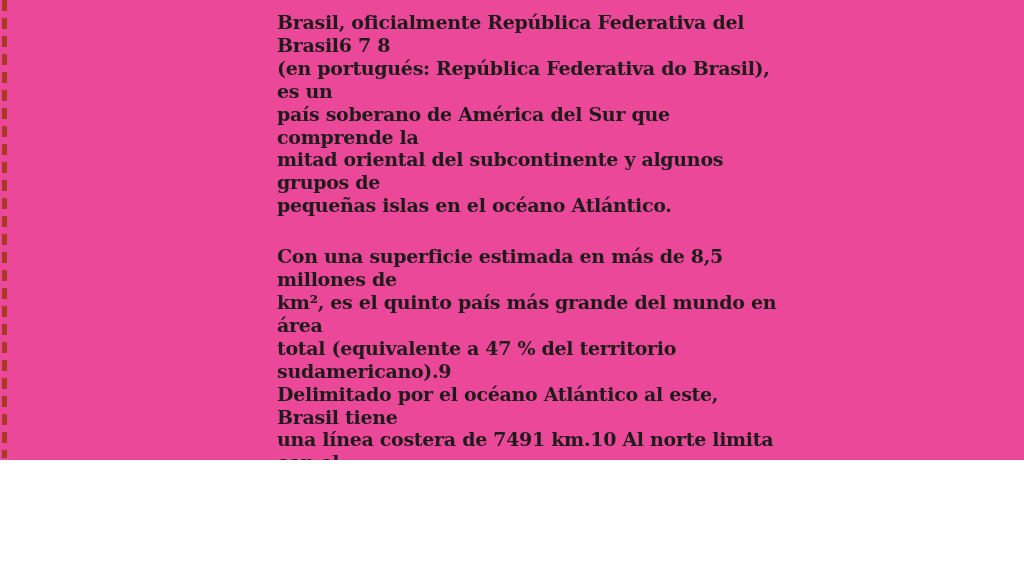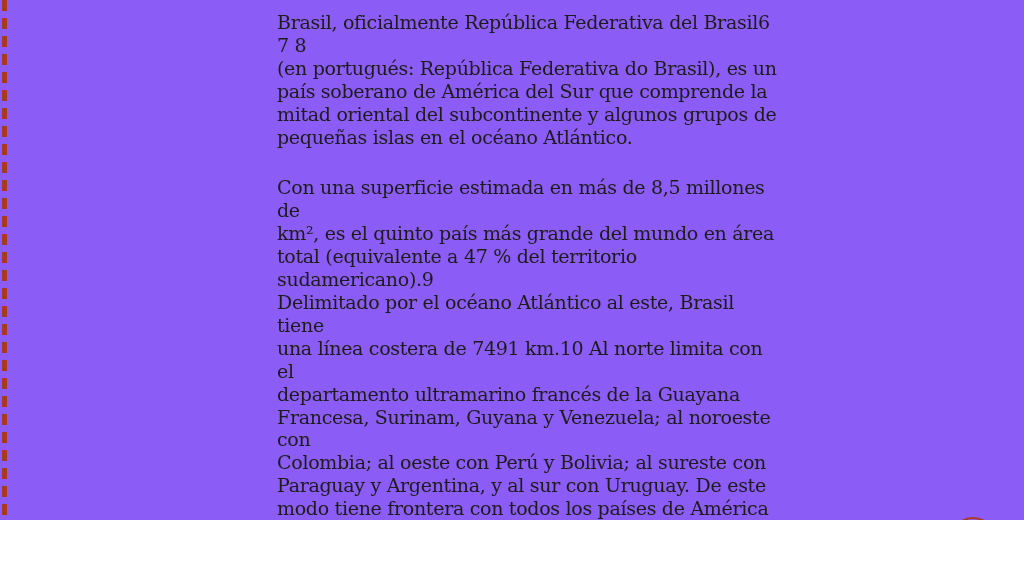--- a/index.html
+++ b/index.html
@@ -3,24 +3,25 @@
 <meta charset="utf-8">
 <style>
   html, body {
     margin: 0;
     padding: 0;
     background: #ffffff;
   }
   .slide {
     position: relative;
     width: 1024px;
-    height: 520px;
-    background: #8b5cf6;
+    height: 460px;
+    background: #ec4899;
     overflow: hidden;
     font-family: "DejaVu Serif", "Liberation Serif", serif;
+    font-weight: bold;
   }
   
   .left-rule {
     position: absolute;
     left: 2px;
     top: 0;
     bottom: 2px;
     width: 5px;
     background: repeating-linear-gradient(
       to bottom,

